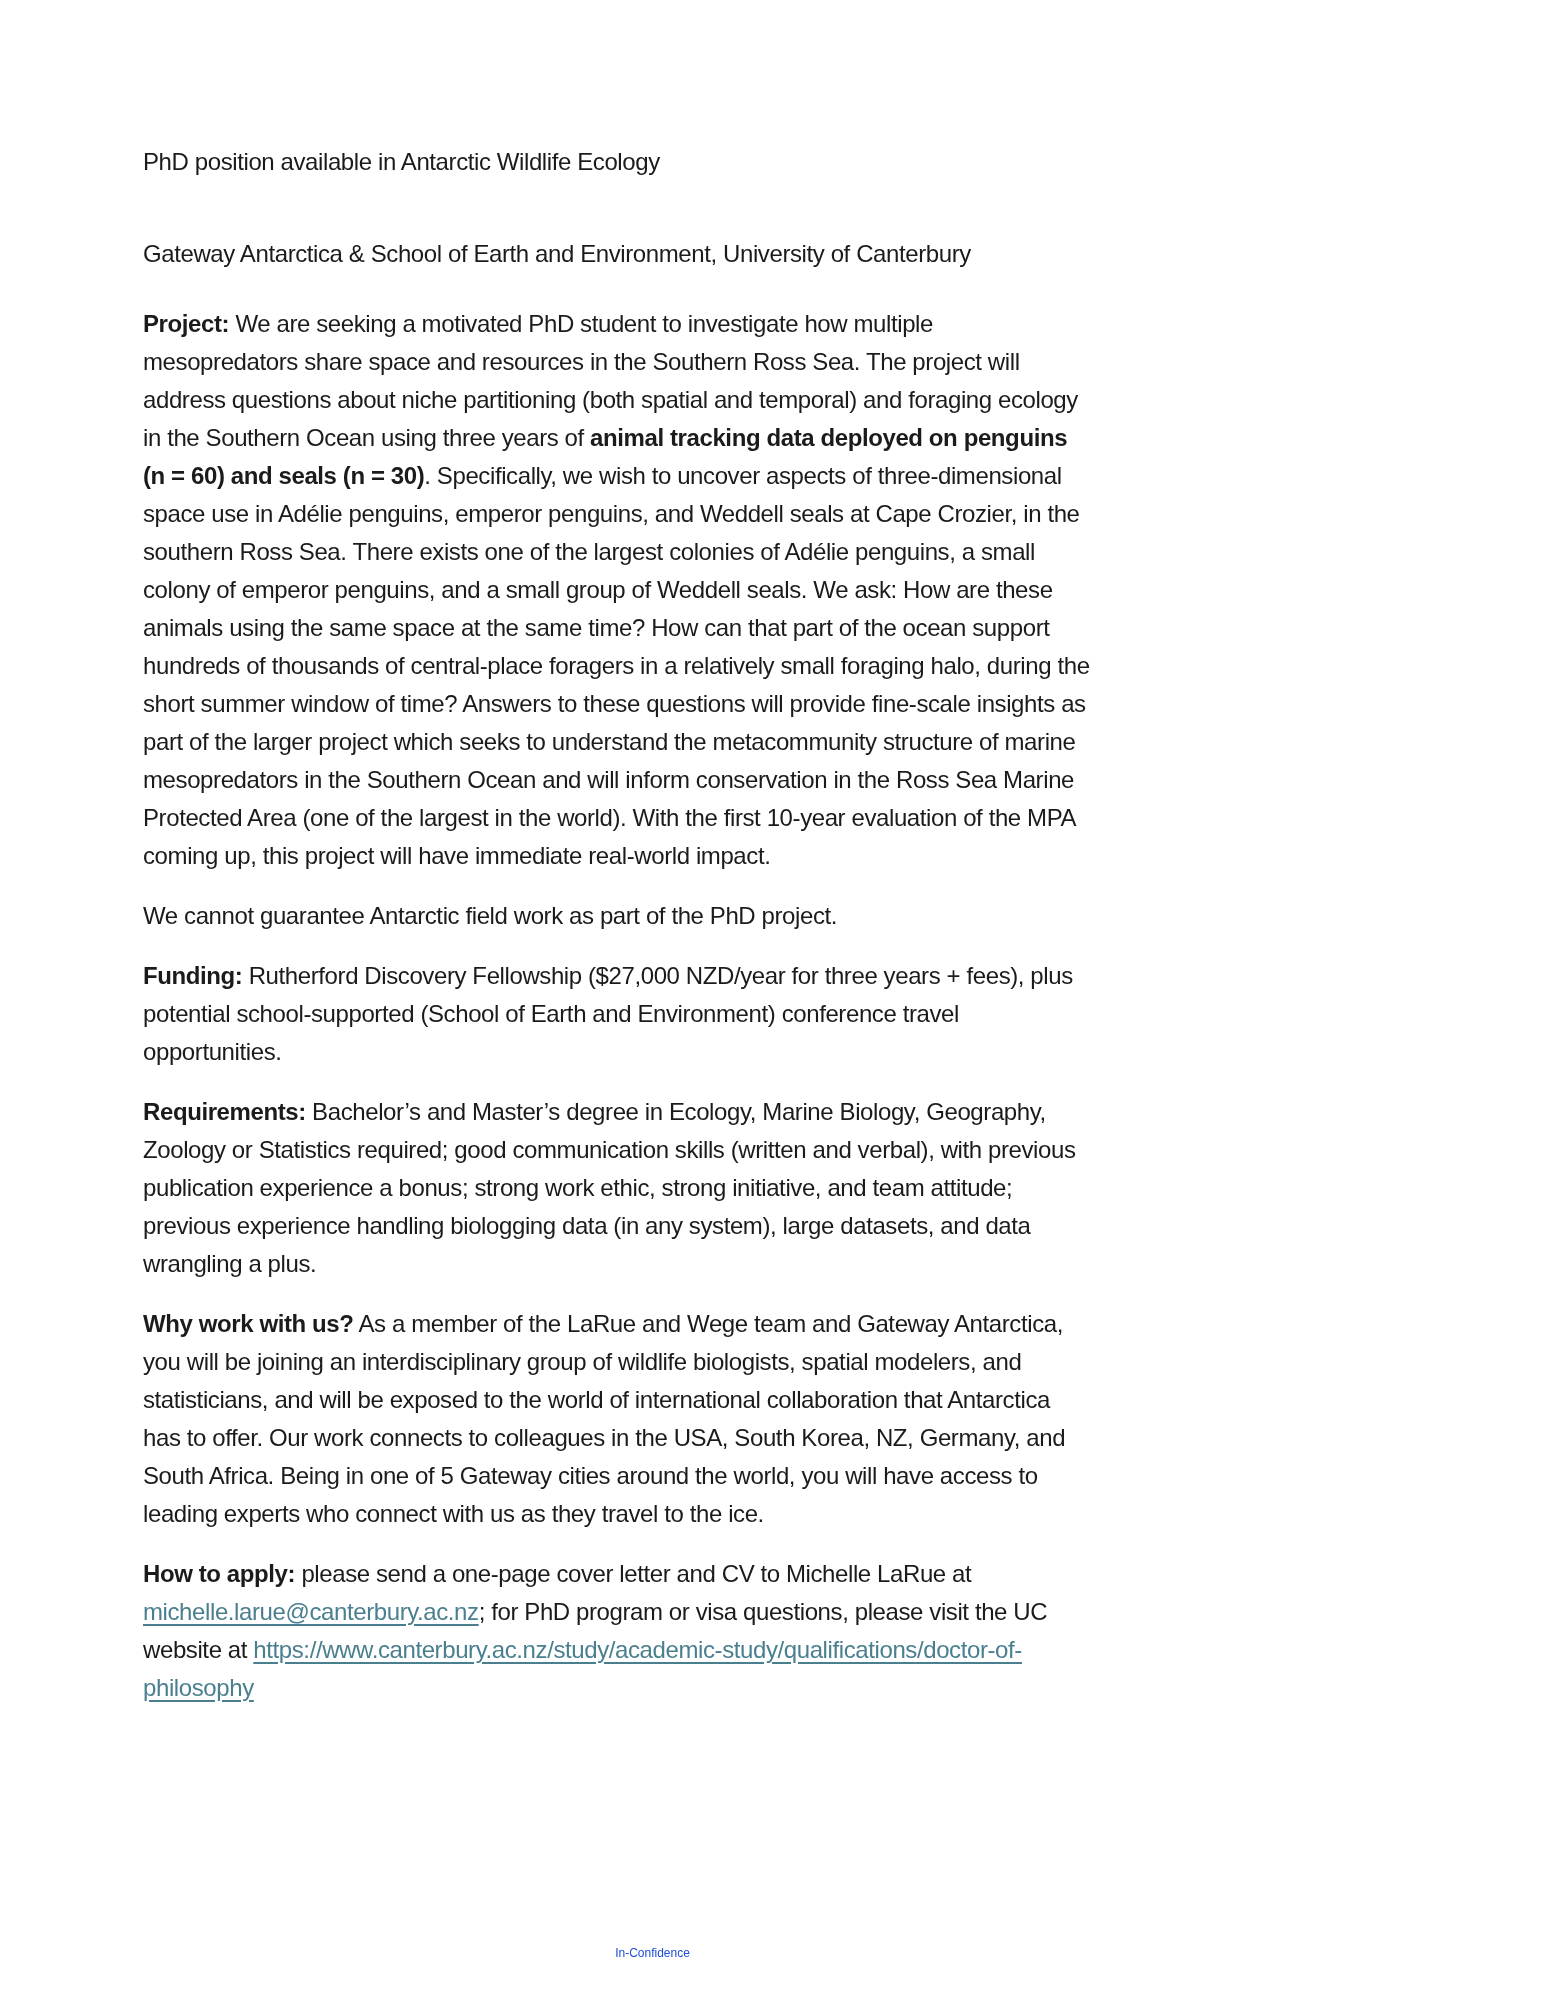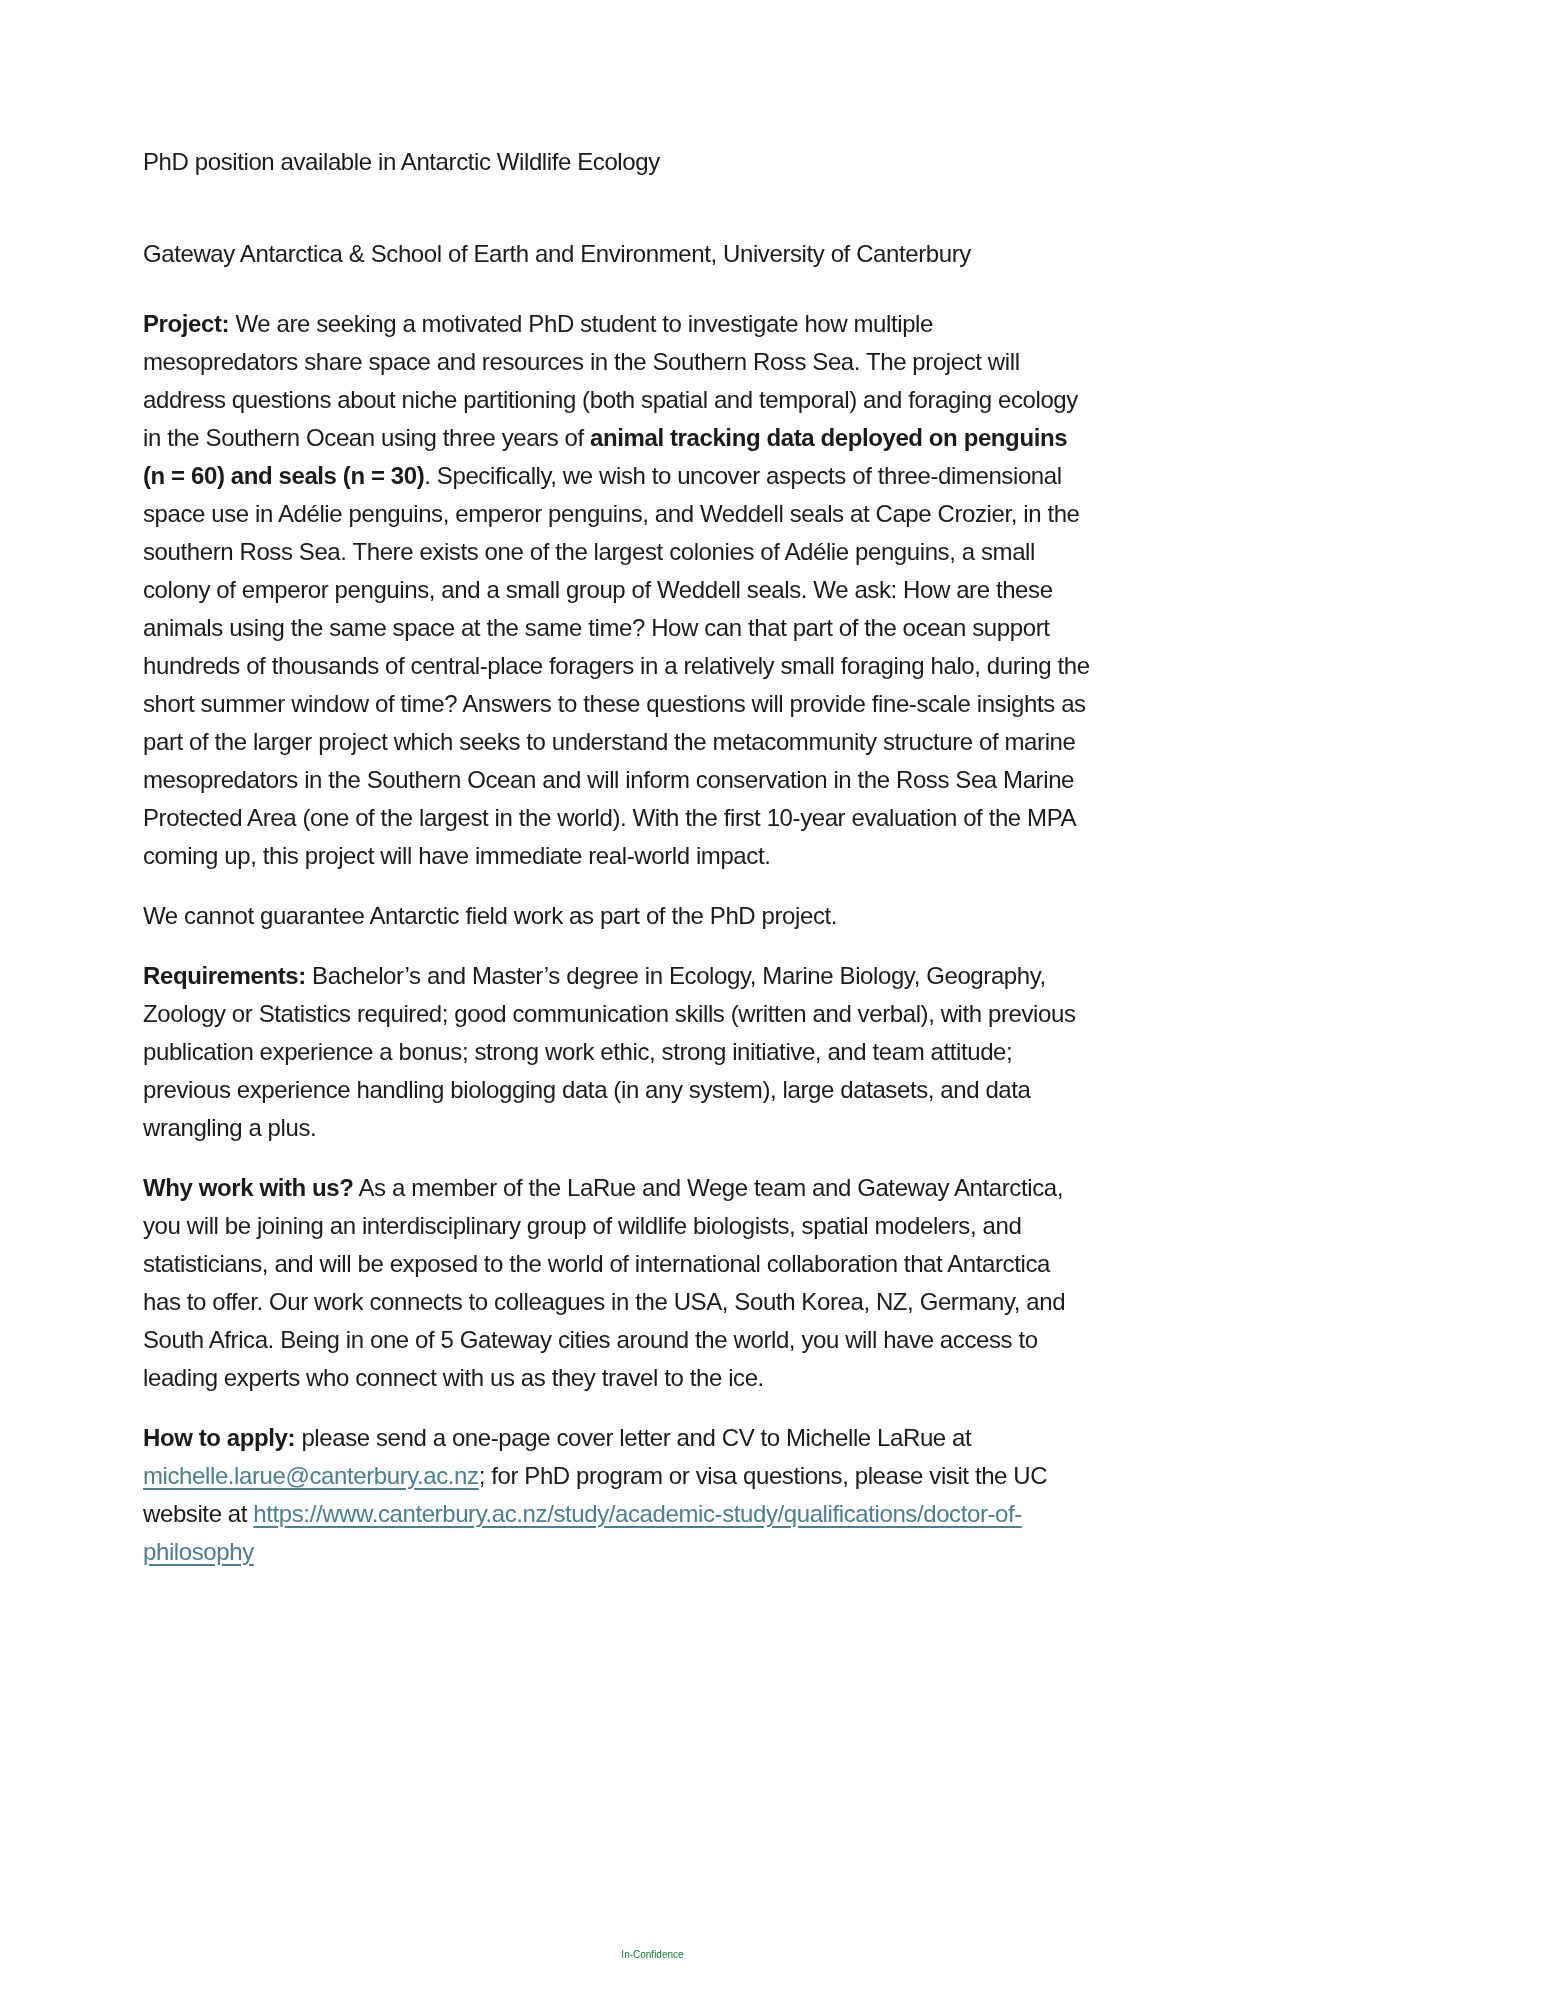--- a/index.html
+++ b/index.html
@@ -45,33 +45,34 @@
     text-underline-offset: 4px;
     cursor: pointer;
     text-align: center;
   }
   .footer {
     position: absolute;
     bottom: 40px;
     left: 0;
     width: 100%;
     text-align: center;
-    font-size: 10px;
+    font-size: 12px;
     letter-spacing: 0;
-    color: #15803d;
+    color: #1d4ed8;
     font-family: "Liberation Sans", "DejaVu Sans", sans-serif;
   }
 </style>
 </head>
 <body>
 
 <div class="page" data-name="document-page">
   <div class="doc" data-name="document-body">
       <p data-name="para-title"><span data-name="text-run">PhD position available in Antarctic Wildlife Ecology</span></p>
       <p data-name="para-affiliation"><span data-name="text-run">Gateway Antarctica &amp; School of Earth and Environment, University of Canterbury</span></p>
       <p data-name="para-project"><span data-name="bold-text-run" class="bold">Project:</span><span data-name="text-run"> We are seeking a motivated PhD student to investigate how multiple mesopredators share space and resources in the Southern Ross Sea. The project will address questions about niche partitioning (both spatial and temporal) and foraging ecology in the Southern Ocean using three years of </span><span data-name="bold-text-run" class="bold">animal tracking data deployed on penguins (n = 60) and seals (n = 30)</span><span data-name="text-run">. Specifically, we wish to uncover aspects of three-dimensional space use in Adélie penguins, emperor penguins, and Weddell seals at Cape Crozier, in the southern Ross Sea. There exists one of the largest colonies of Adélie penguins, a small colony of emperor penguins, and a small group of Weddell seals. We ask: How are these animals using the same space at the same time? How can that part of the ocean support hundreds of thousands of central-place foragers in a relatively small foraging halo, during the short summer window of time? Answers to these questions will provide fine-scale insights as part of the larger project which seeks to understand the metacommunity structure of marine mesopredators in the Southern Ocean and will inform conservation in the Ross Sea Marine Protected Area (one of the largest in the world). With the first 10-year evaluation of the MPA coming up, this project will have immediate real-world impact.</span></p>
       <p data-name="para-fieldwork-note"><span data-name="text-run">We cannot guarantee Antarctic field work as part of the PhD project.</span></p>
+      <p data-name="para-funding"><span data-name="bold-text-run" class="bold">Funding:</span><span data-name="text-run"> Rutherford Discovery Fellowship ($27,000 NZD/year for three years + fees), plus potential school-supported (School of Earth and Environment) conference travel opportunities.</span></p>
       <p data-name="para-requirements"><span data-name="bold-text-run" class="bold">Requirements:</span><span data-name="text-run"> Bachelor’s and Master’s degree in Ecology, Marine Biology, Geography, Zoology or Statistics required; good communication skills (written and verbal), with previous publication experience a bonus; strong work ethic, strong initiative, and team attitude; previous experience handling biologging data (in any system), large datasets, and data wrangling a plus.</span></p>
       <p data-name="para-why-work-with-us"><span data-name="bold-text-run" class="bold">Why work with us?</span><span data-name="text-run"> As a member of the LaRue and Wege team and Gateway Antarctica, you will be joining an interdisciplinary group of wildlife biologists, spatial modelers, and statisticians, and will be exposed to the world of international collaboration that Antarctica has to offer. Our work connects to colleagues in the USA, South Korea, NZ, Germany, and South Africa. Being in one of 5 Gateway cities around the world, you will have access to leading experts who connect with us as they travel to the ice.</span></p>
       <p data-name="para-how-to-apply"><span data-name="bold-text-run" class="bold">How to apply:</span><span data-name="text-run"> please send a one-page cover letter and CV to Michelle LaRue at </span><a class="doc-link" href="#" data-name="email-link">michelle.larue@canterbury.ac.nz</a><span data-name="text-run">; for PhD program or visa questions, please visit the UC website at </span><a class="doc-link" href="#" data-name="phd-program-link">https://www.canterbury.ac.nz/study/academic-study/qualifications/doctor-of-philosophy</a></p>
     </div>
   <div class="footer" data-name="footer-classification-label">In-Confidence</div>
 </div>
 
 </body></html>

